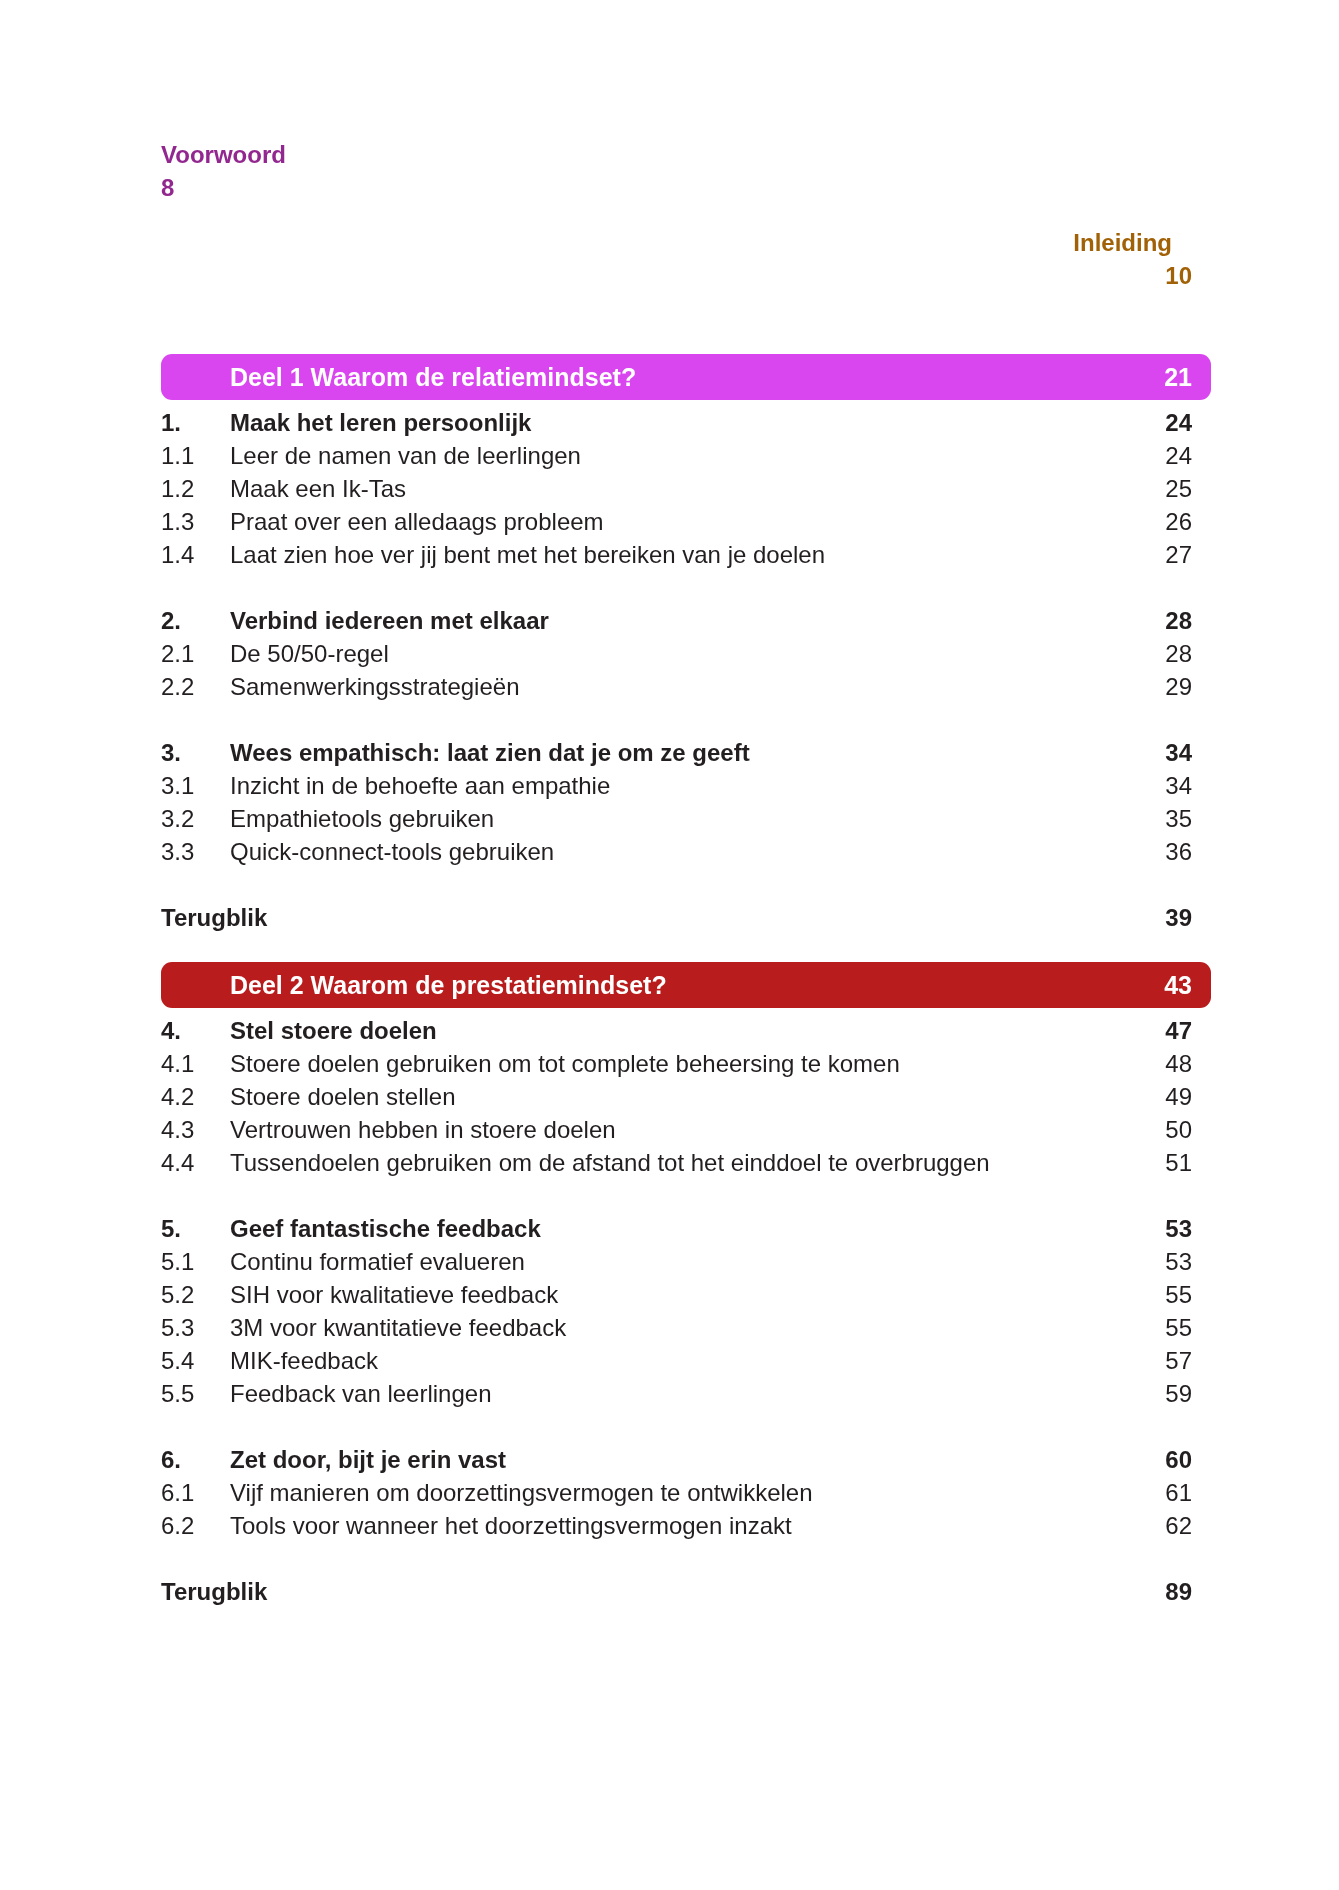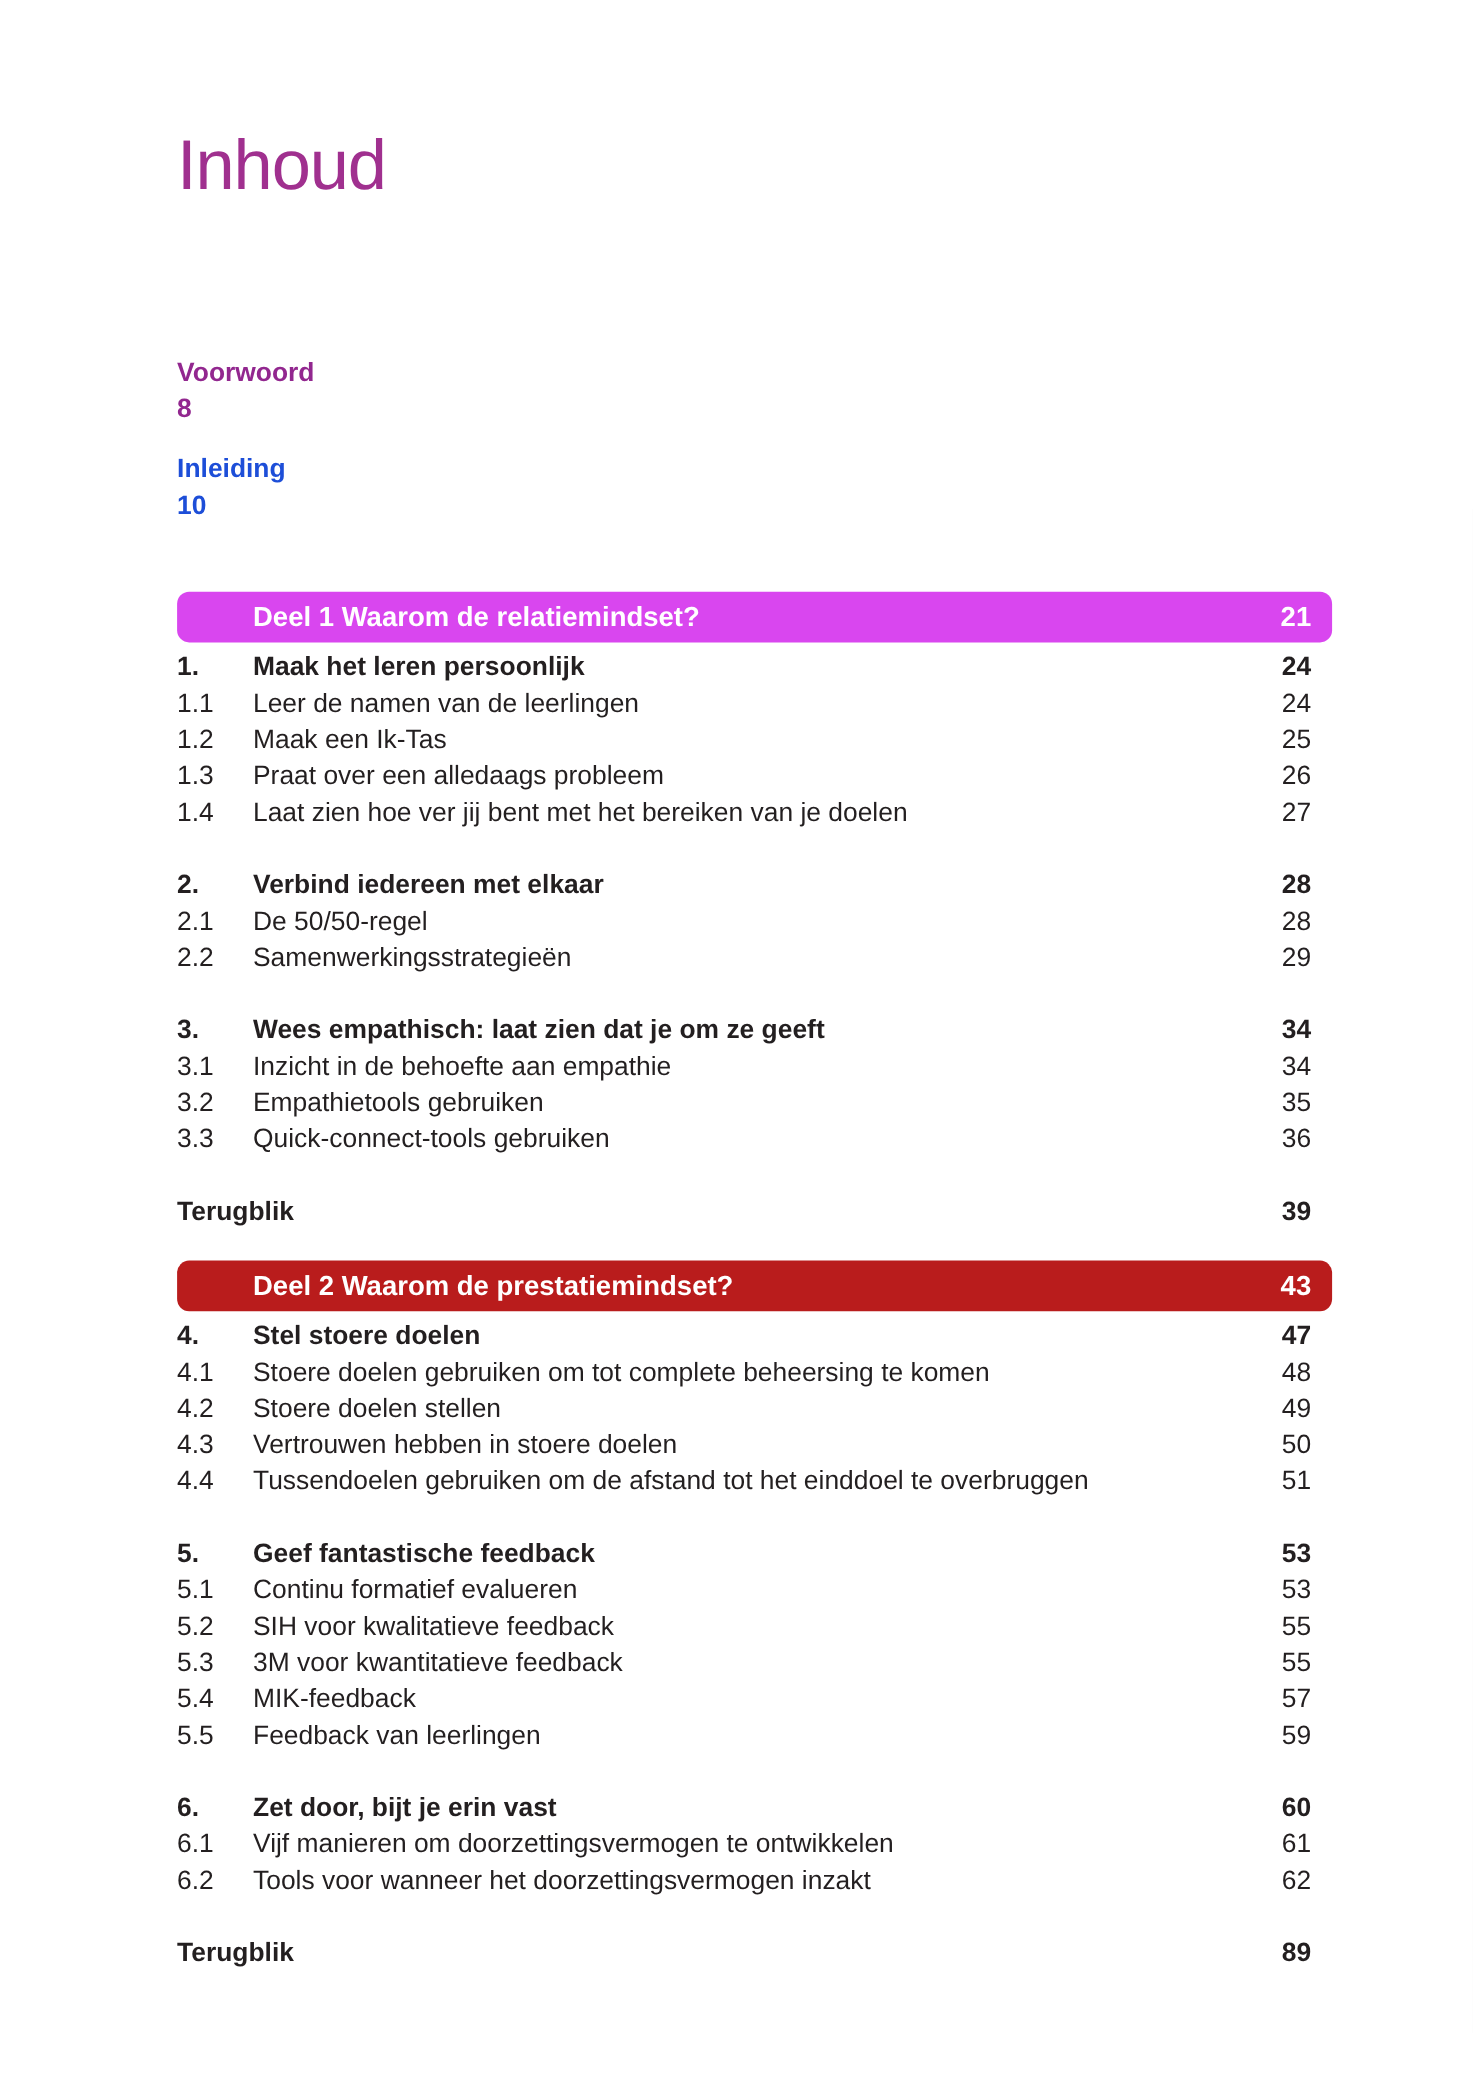--- a/index.html
+++ b/index.html
@@ -55,27 +55,26 @@
   .banner.part-2{margin-top:28px;}
   .group{margin-top:33px;}
   .group.first{margin-top:0;}
 </style>
 </head>
 <body>
 
 <div class="sheet" style="color: rgb(35, 31, 32);">
   <div class="toc">
 
-    <h1 class="page-title" style="color: rgb(160, 48, 143);">Inhoud</h1>
 
     <div class="row fm first" style="color: rgb(146, 39, 143);">
       <span class="title">Voorwoord</span>
       <span class="page">8</span>
     </div>
-    <div class="row fm next" style="color: #1d4ed8;">
+    <div class="row fm next" style="color: #a16207; align-items: flex-end;">
       <span class="title">Inleiding</span>
       <span class="page">10</span>
     </div>
 
     <div class="banner part-1" style="background-color: #d946ef; color: rgb(255, 255, 255);">
       <span class="b-label">Deel 1 Waarom de relatiemindset?</span>
       <span class="b-page">21</span>
     </div>
 
     <div class="group first">

